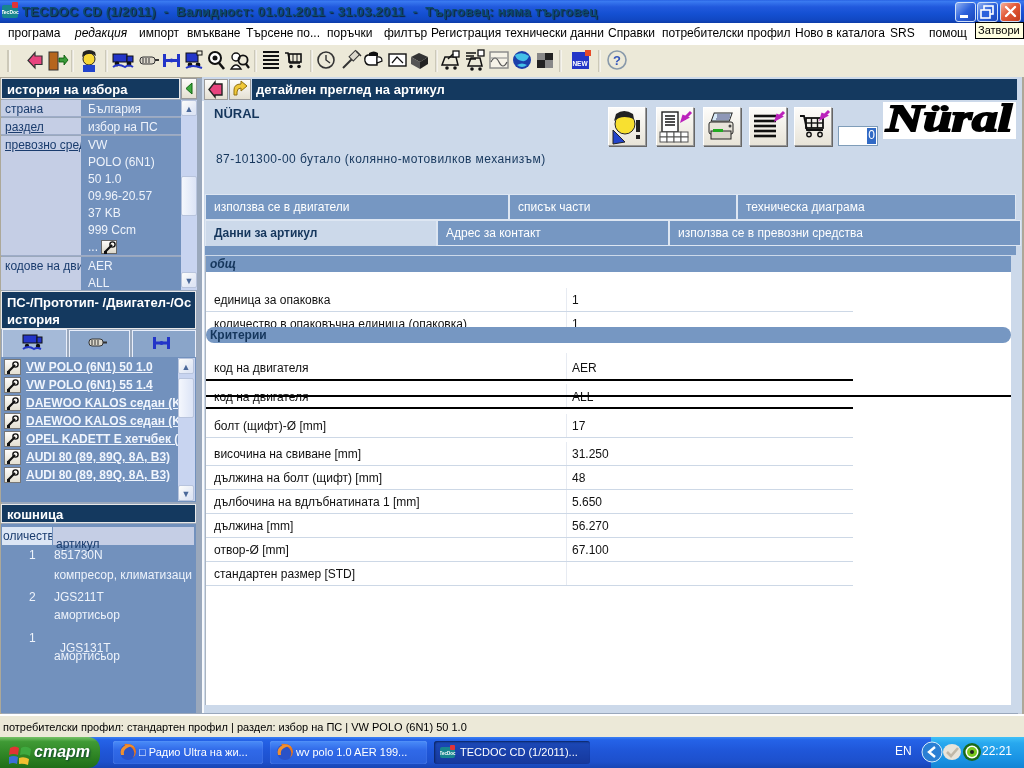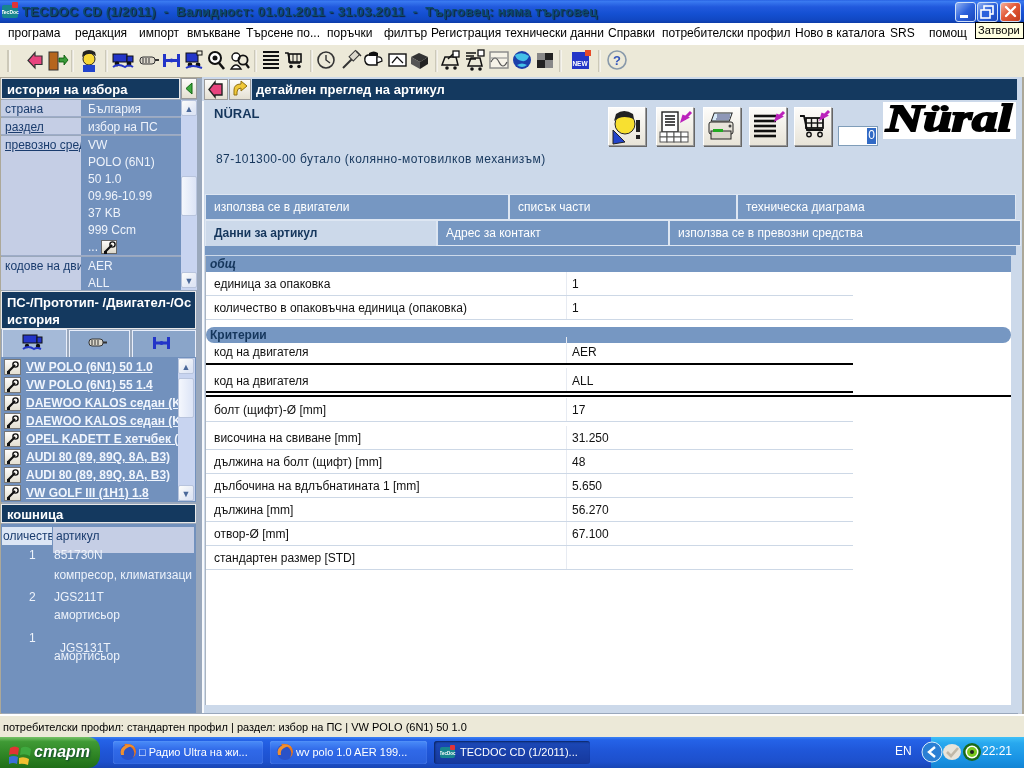--- a/index.html
+++ b/index.html
@@ -39,21 +39,21 @@
 .p2tab { position:absolute; top:1px; height:27px; border:1px solid #e8eefa; border-bottom:none; }
 #p2list { left:1px; top:357px; width:195px; height:145px; background:#7291bd; }
 .lrow { position:absolute; left:0; width:100%; height:18px;font-weight:bold; }
 .lbtn { position:absolute; left:3px; top:0; width:17px; height:16px; background:linear-gradient(180deg,#fdfcfa,#e4e0d2); border:1px solid #777; }
 .llink { position:absolute; left:25px; top:1px; color:#f0f5fd; font-size:12px; text-decoration:underline; white-space:nowrap; }
 #p2scr { left:178px; top:358px; width:17px; height:143px; background:#c8d4f0; }
 
 #p3hdr { left:1px; top:504px; width:195px; height:19px; padding:2px 0 0 5px; border:1px solid #e8e8e8; }
 #p3body { left:1px; top:524px; width:195px; height:189px; background:#7291bd; font-size:12px; }
 #p3h1 { position:absolute; left:1px; top:3px; width:50px; height:18px; background:#dce6f5; color:#1a3c6e; padding:2px 0 0 1px; overflow:hidden; }
-#p3h2 { position:absolute; left:52px; top:3px; width:141px; height:26px; background:#c5cee5; color:#1a3c6e; padding:2px 0 0 3px; }
+#p3h2 { position:absolute; left:52px; top:3px; width:141px; height:18px; background:#c5cee5; color:#1a3c6e; padding:10px 0 0 3px; }
 .bitem { position:absolute; color:#eef3fb; white-space:nowrap; }
 
 
 .sbtn { position:absolute; width:16px; height:16px; background:linear-gradient(135deg,#fdfdfb,#dfe6f5 80%); border:1px solid #b8c4dd; border-radius:2px; color:#4a6899; font-size:9px; text-align:center; padding-top:3px; }
 .sthumb { position:absolute; width:16px; background:linear-gradient(90deg,#f4f7fd,#dce4f6); border:1px solid #b8c4dd; border-radius:2px; }
 
 
 #mwrap { left:202px; top:77px; width:820px; height:636px; background:#ccd9ea; }
 #mback { left:204px; top:79px; width:24px; height:21px; background:linear-gradient(180deg,#fdfcfa,#e4e0d2); border:1px solid #9a9a9a; }
 #mfwd  { left:229px; top:79px; width:22px; height:21px; background:linear-gradient(180deg,#fdfcfa,#e4e0d2); border:1px solid #9a9a9a; }
@@ -65,21 +65,21 @@
 #ainput { left:838px; top:126px; width:40px; height:20px; background:#fff; border:1px solid #7f9db9; }
 #ainput i { position:absolute; right:1px; top:1px; width:9px; height:16px; background:#316ac5; color:#fff; font-style:normal; font-size:12px; text-align:center; }
 #nlogo { left:883px; top:102px; width:133px; height:37px; background:#fff; }
 
 .tab { position:absolute; height:26px; font-size:12px; color:#fff; background:#7697c2; border:1px solid #dde6f2; padding:5px 0 0 8px; }
 #tabact { background:#ccd9ea; color:#15365c; font-weight:bold; border-bottom:none; }
 #bluebar { left:205px; top:246px; width:811px; height:9px; background:#7697c2; }
 
 #dtbl { left:205px; top:256px; width:806px; height:449px; background:#fff; font-size:12px; border-left:1px solid #aab4c0; }
 .shdr { position:absolute; left:0; width:805px; height:16px; background:#7697c2; color:#15365c; font-weight:bold; padding:1px 0 0 4px; }
-.drow { position:absolute; left:0; width:647px; height:24px; border-bottom:1px solid #cdd8e6; }
+.drow { position:absolute; left:0; width:647px; height:24px; border-bottom:1px solid #cdd8e6;margin-top:16px; }
 .dlab { position:absolute; left:8px; top:5px; color:#111; }
 .dval { position:absolute; left:366px; top:5px; color:#111; }
 .dsep { position:absolute; left:360px; top:0; width:1px; height:100%; background:#e7ebf2; }
 
 
 #statusbar { left:0; top:714px; width:1024px; height:23px; background:#ece9d8; border-top:2px solid #fff; font-size:11px; color:#000; padding:5px 0 0 3px; }
 
 
 #taskbar { left:0; top:737px; width:1024px; height:31px;
   background:linear-gradient(180deg,#3a80f4 0%,#2563e8 9%,#1f56d8 45%,#1d50cc 80%,#1845b4 100%); }
@@ -120,21 +120,21 @@
 <div class="abs wbtn" id="btnmax"><svg width="19" height="18">
       <rect x="6" y="3" width="9" height="8" fill="none" stroke="#fff" stroke-width="1.6"></rect>
       <rect x="3" y="7" width="9" height="8" fill="#2d62dc" stroke="#fff" stroke-width="1.6"></rect>
     </svg></div>
 <div class="abs wbtn" id="btncls"><svg width="19" height="18">
       <path d="M5 4 L14 13 M14 4 L5 13" stroke="#fff" stroke-width="2.4" stroke-linecap="round"></path>
     </svg></div>
 
 <div class="abs" id="menubar">
   <span class="mi" style="left:8px;">програма</span>
-  <span class="mi" style="left:75px;">редакция</span>
+  <span class="mi" style="left:75px;font-style:italic;">редакция</span>
   <span class="mi" style="left:139px;">импорт</span>
   <span class="mi" style="left:187px;">вмъкване</span>
   <span class="mi" style="left:246px;">Търсене по...</span>
   <span class="mi" style="left:327px;">поръчки</span>
   <span class="mi" style="left:384px;">филтър</span>
   <span class="mi" style="left:431px;">Регистрация</span>
   <span class="mi" style="left:505px;">технически данни</span>
   <span class="mi" style="left:608px;">Справки</span>
   <span class="mi" style="left:662px;">потребителски профил</span>
   <span class="mi" style="left:795px;">Ново в каталога</span>
@@ -280,21 +280,21 @@
     </svg></div>
 <div class="abs" id="p1tbl">
   <div class="l1" style="top:0;height:17px;border-bottom:1px solid #9eacc8;">страна</div>
     <div class="v1" style="top:0;border-bottom:1px solid #9eacc8;">България</div>
   <div class="l1" style="top:18px;height:17px;border-bottom:1px solid #9eacc8;text-decoration:underline;">раздел</div>
     <div class="v1" style="top:18px;border-bottom:1px solid #9eacc8;">избор на ПС</div>
   <div class="l1" style="top:36px;height:120px;border-bottom:1px solid #9eacc8;text-decoration:underline;">превозно сред</div>
   <div class="v1" style="top:36px;">VW</div>
   <div class="v1" style="top:53px;">POLO (6N1)</div>
   <div class="v1" style="top:70px;">50 1.0</div>
-  <div class="v1" style="top:87px;">09.96-10.99</div>
+  <div class="v1" style="top:87px;">09.96-20.57</div>
   <div class="v1" style="top:104px;">37 KB</div>
   <div class="v1" style="top:121px;">999 Ccm</div>
   <div class="v1" style="top:138px;height:18px;border-bottom:1px solid #9eacc8;">...&nbsp;<span style="display:inline-block;width:16px;height:14px;background:linear-gradient(180deg,#fdfcfa,#dcd8ca);border:1px solid #666;vertical-align:-3px;"><svg width="14" height="13">
           <use href="#wr" transform="translate(0,-1)"></use>
         </svg></span></div>
   <div class="l1" style="top:157px;height:33px;">кодове на дви</div>
   <div class="v1" style="top:157px;">AER</div>
   <div class="v1" style="top:174px;height:16px;">ALL</div>
 </div>
 <div class="abs" id="p1scr">
@@ -366,26 +366,20 @@
       <span class="lbtn"><svg width="15" height="15">
           <use href="#wr"></use>
         </svg></span>
       <span class="llink">AUDI 80 (89, 89Q, 8A, B3)</span>
     </div>
   <div class="lrow" style="top:110px;">
       <span class="lbtn"><svg width="15" height="15">
           <use href="#wr"></use>
         </svg></span>
       <span class="llink">AUDI 80 (89, 89Q, 8A, B3)</span>
-    </div>
-  <div class="lrow" style="top:128px;">
-      <span class="lbtn"><svg width="15" height="15">
-          <use href="#wr"></use>
-        </svg></span>
-      <span class="llink">VW GOLF III (1H1) 1.8</span>
     </div>
 </div>
 <div class="abs" id="p2scr">
   <div class="sbtn" style="left:0;top:0;">▲</div>
   <div class="sthumb" style="left:0;top:20px;height:40px;"></div>
   <div class="sbtn" style="left:0;top:127px;">▼</div>
 </div>
 
 <div class="abs navyhdr" id="p3hdr">кошница</div>
 <div class="abs" id="p3body">

